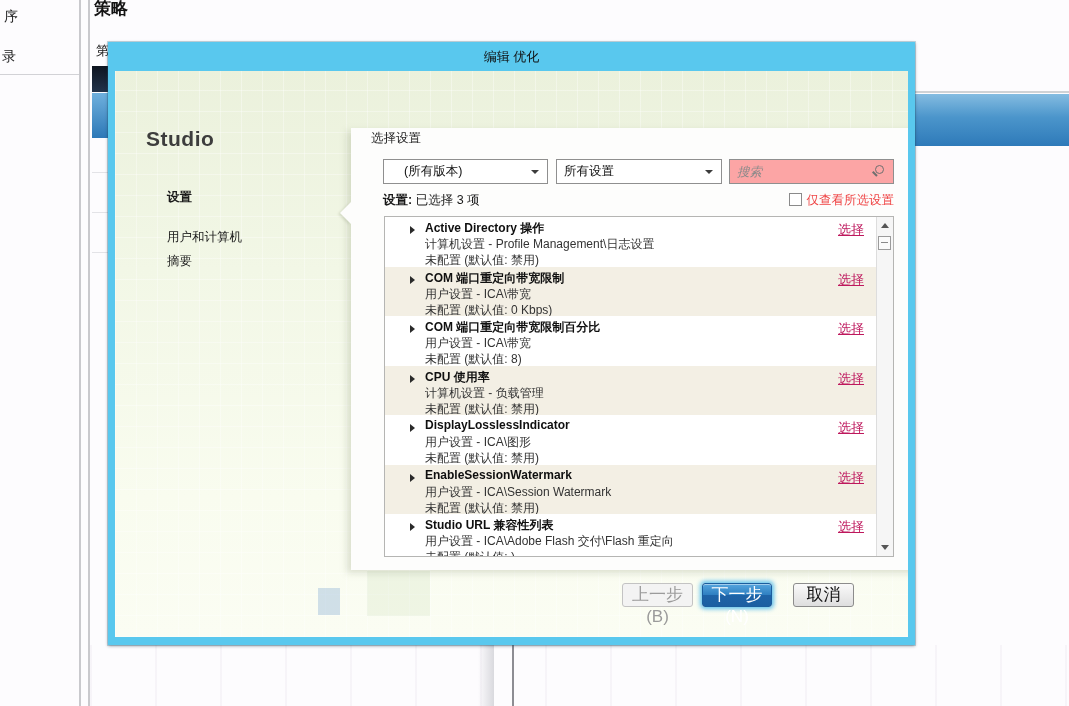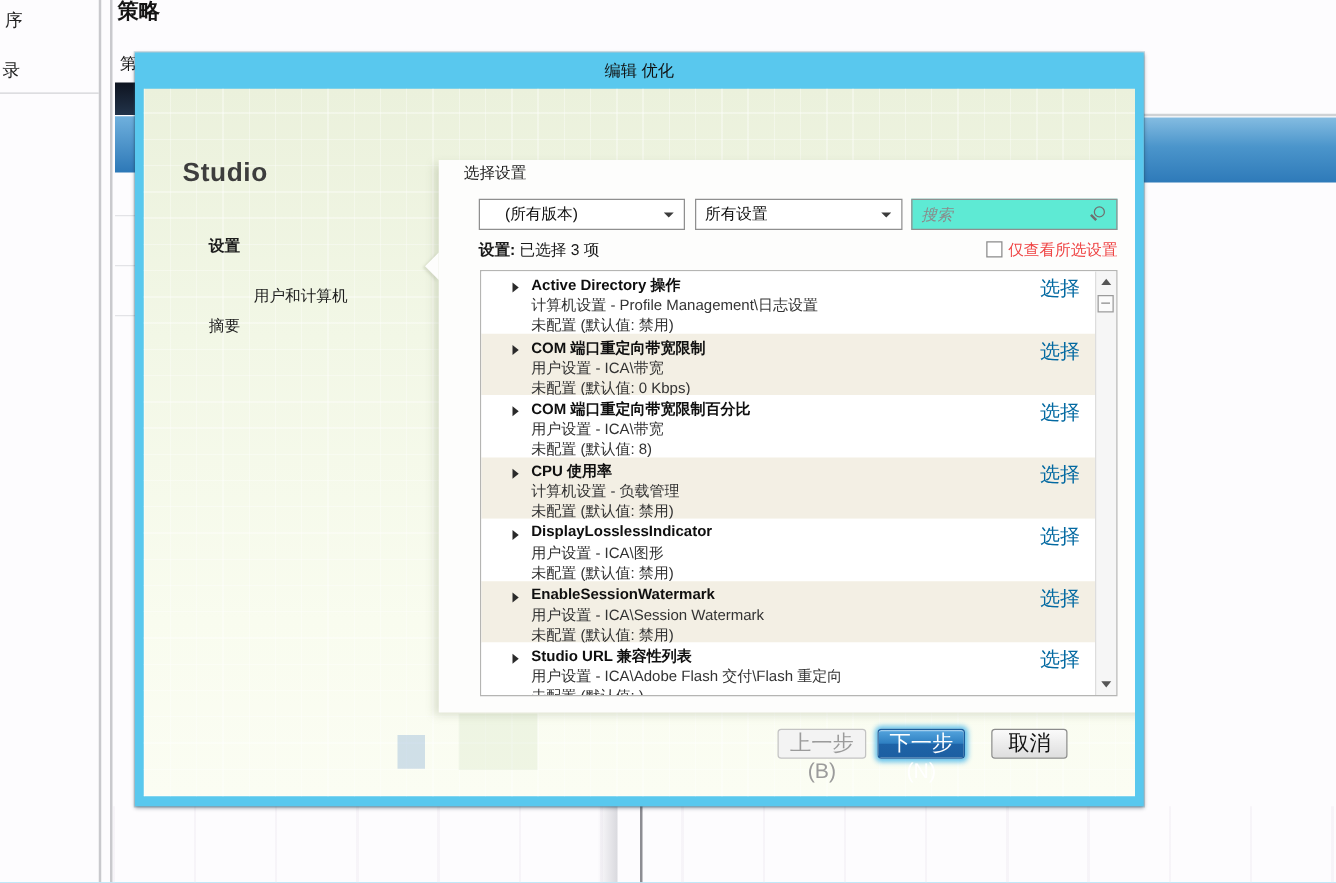--- a/index.html
+++ b/index.html
@@ -48,21 +48,21 @@
       border-top:11px solid transparent; border-bottom:11px solid transparent; border-right:11px solid #fdfdfc;
       filter:drop-shadow(-2px 1px 1px rgba(140,150,120,.25)); }
   #panel-heading { position:absolute; left:20px; top:2px; font-size:12.5px; color:#1e1e1e; }
 
   .combo { position:absolute; top:31px; height:25px; border:1px solid #8f8f8f; background:#fff;
       font-size:12.5px; color:#111; line-height:23px; padding-left:7px; cursor:default; }
   .combo .arrow { position:absolute; right:8px; top:10px; width:0; height:0;
       border-left:4px solid transparent; border-right:4px solid transparent; border-top:4px solid #3c3c3c; }
   #combo-version { left:32px; width:165px;padding-left:20px; }
   #combo-category { left:205px; width:166px; }
-  #searchbox { position:absolute; left:378px; top:31px; width:165px; height:25px; border:1px solid #8f8f8f; background:#5eead4; }
+  #searchbox { position:absolute; left:378px; top:31px; width:165px; height:25px; border:1px solid #8f8f8f; background:#fca5a5; }
   #searchbox input { position:absolute; left:0; top:0; width:140px; height:23px; border:none; outline:none;
       font-family:"Liberation Sans",sans-serif; font-size:12.5px; padding:0 0 0 7px; background:transparent; color:#222; }
   #searchbox input::placeholder { font-style:italic; color:#8a8a8a; opacity:1; }
   .mag { position:absolute; right:9px; top:5px; width:9px; height:9px; border:1.6px solid #6f6f6f; border-radius:50%; }
   .mag::after { content:""; position:absolute; left:-4px; top:7px; width:6px; height:1.6px; background:#6f6f6f; transform:rotate(45deg); }
 
   #summary-row { position:absolute; left:32px; right:35px; top:64px; height:17px; font-size:12.5px; color:#1a1a1a; }
   #summary-label { font-weight:bold; }
   #chk-wrap { position:absolute; right:0; top:0; height:17px; }
   #chk { display:inline-block; vertical-align:-2px; width:13px; height:13px; border:1px solid #8a8a8a; background:#fff; margin-right:5px; }
@@ -70,21 +70,21 @@
 
   
   #list { position:absolute; left:33px; top:88px; width:510px; height:341px; border:1px solid #b5b5b3; background:#fff; overflow:hidden; }
   .row { position:relative; width:492px; height:49.5px; background:#fff; }
   .row.alt { background:#f3efe4; }
   .row .expander { position:absolute; left:25px; top:9px; width:0; height:0;
       border-top:4px solid transparent; border-bottom:4px solid transparent; border-left:5.5px solid #2a2a2a; }
   .row .name { position:absolute; left:40px; top:3px; font-size:12px; font-weight:bold; color:#0f0f0f; white-space:nowrap; }
   .row .path { position:absolute; left:40px; top:19px; font-size:12px; color:#333; white-space:nowrap; }
   .row .status { position:absolute; left:40px; top:35px; font-size:12px; color:#333; white-space:nowrap; }
-  .row .select-link { position:absolute; right:13px; top:4px; font-size:16px; color:#0369a1; cursor:pointer; }
+  .row .select-link { position:absolute; right:13px; top:4px; font-size:13px; color:#be185d; text-decoration:underline; cursor:pointer; }
 
   
   #sbar { position:absolute; right:0; top:0; bottom:0; width:17px; background:#f6f6f6; border-left:1px solid #dddddd; }
   .sbtn { position:absolute; left:0; width:16px; height:17px; }
   .sbtn .tri-up { position:absolute; left:4px; top:6px; width:0; height:0;
       border-left:4px solid transparent; border-right:4px solid transparent; border-bottom:5px solid #565656; }
   .sbtn .tri-down { position:absolute; left:4px; top:6px; width:0; height:0;
       border-left:4px solid transparent; border-right:4px solid transparent; border-top:5px solid #565656; }
   #sthumb { position:absolute; left:1px; top:19px; width:13px; height:14px; background:#fbfbfb; border:1px solid #9b9b9b; }
   #sthumb::after { content:""; position:absolute; left:2px; top:5px; width:7px; height:1px; background:#8a8a8a; }
@@ -124,21 +124,21 @@
     <div id="titlebar">编辑 优化</div>
     <div id="dlg-inner">
 
       <div class="mosaic" style="left:203px; top:517px; width:22px; height:27px; background:rgba(120,165,210,.33);"></div>
       <div class="mosaic" style="left:252px; top:500px; width:63px; height:45px; background:rgba(170,195,140,.14);"></div>
       <div class="mosaic" style="left:248px; top:445px; width:170px; height:50px; background:rgba(155,200,230,.12);"></div>
 
       <div id="studio-logo">Studio</div>
 
       <div class="step active" style="top:118px;">设置</div>
-      <div class="step" style="top:158px;margin-left:36px;">用户和计算机</div>
+      <div class="step" style="top:158px;">用户和计算机</div>
       <div class="step" style="top:182px;">摘要</div>
 
       <div id="panel">
         <div id="panel-notch"></div>
         <div id="panel-heading">选择设置</div>
 
         <div class="combo" id="combo-version">
           <span>(所有版本)</span>
           <span class="arrow"></span>
         </div>

